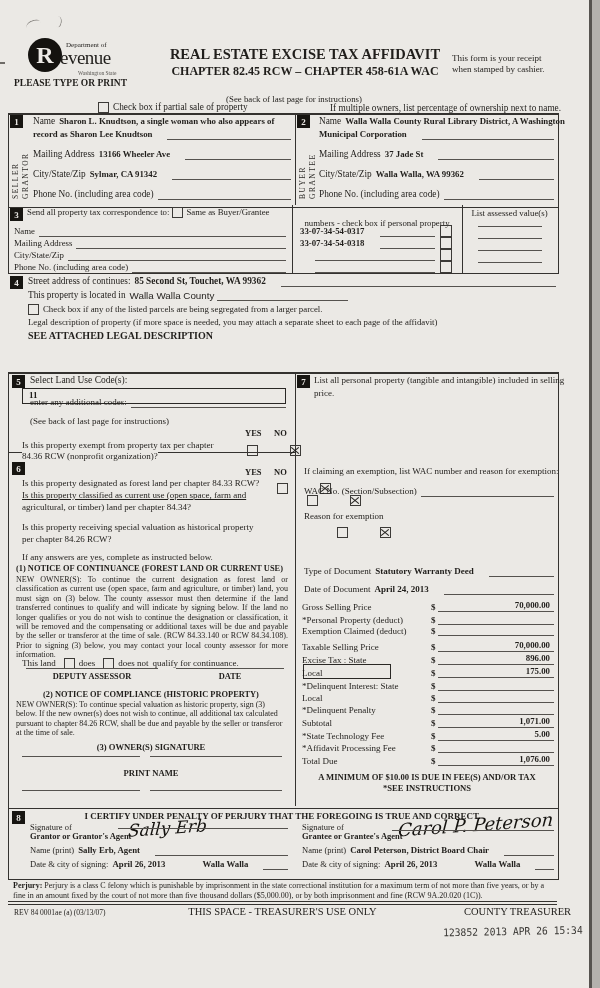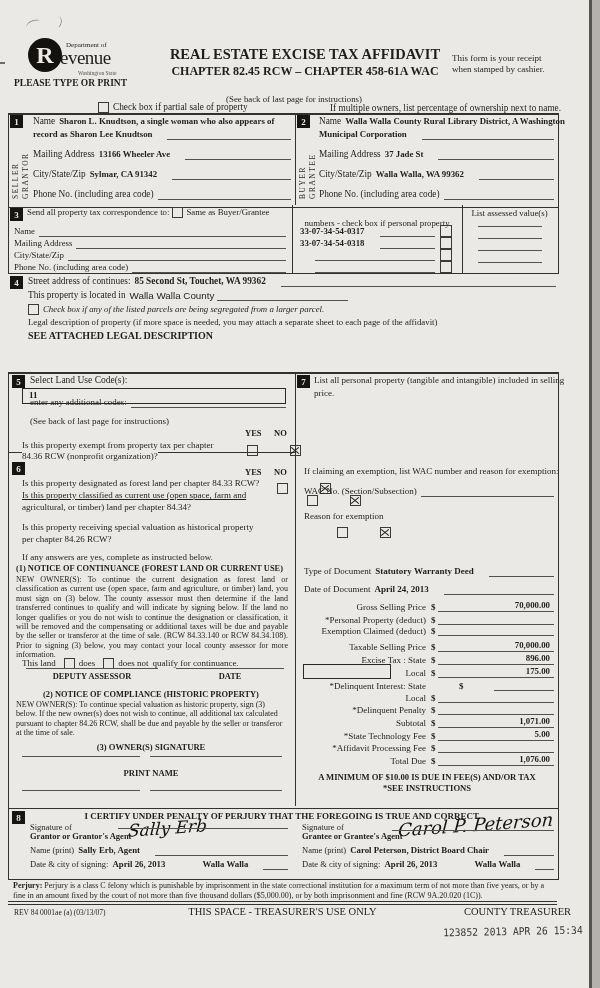--- a/index.html
+++ b/index.html
@@ -21,21 +21,21 @@
       vertical-align:-1px;flex:none;background:transparent;}
   .cb.checked::before,.cb.checked::after{content:"";position:absolute;left:-1px;top:3.5px;width:10px;height:1.2px;background:#24221f;}
   .cb.checked::before{transform:rotate(40deg);}
   .cb.checked::after{transform:rotate(-40deg);}
   .box{position:absolute;border:1px solid #34322f;}
   .vline{position:absolute;width:0;border-left:1px solid #34322f;}
   .tiny{font-size:8px;line-height:9.4px;}
   .q{font-size:9px;line-height:11px;white-space:nowrap;}
   .yesno{position:absolute;font-size:8.5px;font-weight:bold;}
   .finrow{position:absolute;left:302px;width:252px;display:flex;align-items:flex-end;height:12px;font-size:9px;}
-  .finlabel{width:124px;text-align:right;white-space:nowrap;}
+  .finlabel{width:124px;text-align:left;white-space:nowrap;}
   .dollar{margin:0 2px 0 5px;font-weight:bold;}
   .finline{flex:1;border-bottom:1px solid #55524e;text-align:right;font-weight:bold;font-size:8.8px;padding-right:4px;line-height:11px;}
   .sig{position:absolute;font-family:"DejaVu Serif",serif;font-style:italic;color:#14120f;
        transform:rotate(-4deg) skewX(-8deg);white-space:nowrap;}
   .stamp{position:absolute;font-family:"DejaVu Sans Mono",monospace;font-size:10.5px;color:#3a3835;
          transform:scaleX(.92) rotate(-1deg);white-space:nowrap;letter-spacing:0;}
   .logo-circle{position:absolute;width:34px;height:34px;border-radius:50%;background:#14120f;
                color:#ece9e5;display:flex;align-items:center;justify-content:center;
                font:bold 24px "Liberation Serif",serif;}
   .dblrule{position:absolute;height:2px;border-top:1px solid #34322f;border-bottom:1px solid #34322f;}
@@ -204,21 +204,21 @@
   <div class="frow" style="left:28px;top:276px;width:528px;">
     <span class="lb">Street address of continues:</span>
     <span class="val" style="font-size:9.3px;">85 Second St, Touchet, WA 99362</span>
     <span class="fill"></span>
   </div>
   <div class="frow" style="left:28px;top:290px;width:320px;">
     <span class="lb">This property is located in</span>
     <span style="font-family:'Liberation Sans',sans-serif;font-size:9.8px;white-space:nowrap;margin-right:3px;">Walla Walla County</span>
     <span class="fill"></span>
   </div>
-  <div class="frow" style="left:28px;top:304px;font-size:8.8px;font-style:italic;">
+  <div class="frow" style="left:28px;top:304px;font-size:8.8px;">
     <span class="cb" style="margin-right:4px;"></span>
     <span class="lb">Check box if any of the listed parcels are being segregated from a larger parcel.</span>
   </div>
   <div class="abs" style="left:28px;top:317px;font-size:8.8px;">Legal description of property (if more space is needed, you may attach a separate sheet to each page of the affidavit)</div>
   <div class="abs b" style="left:28px;top:330px;font-size:10px;">SEE ATTACHED LEGAL DESCRIPTION</div>
 
   
   <div class="box" style="left:8px;top:372px;width:549px;height:434px;border-top-width:2px;"></div>
   <div class="vline" style="left:295px;top:372px;height:434px;"></div>
   <div class="uline" style="left:9px;top:452px;width:286px;border-color:#34322f;"></div>
@@ -334,21 +334,21 @@
     <span class="finlabel">Excise Tax : State</span>
     <span class="dollar">$</span>
     <span class="finline">896.00</span>
   </div>
   <div class="abs" style="left:303px;top:664px;width:86px;height:13px;border:1.5px solid #2a2825;"></div>
   <div class="finrow" style="top:666px;">
     <span class="finlabel">Local</span>
     <span class="dollar">$</span>
     <span class="finline">175.00</span>
   </div>
-  <div class="finrow" style="top:679px;gap:28px;">
+  <div class="finrow" style="top:679px;">
     <span class="finlabel">*Delinquent Interest: State</span>
     <span class="dollar">$</span>
     <span class="finline"></span>
   </div>
   <div class="finrow" style="top:691px;">
     <span class="finlabel">Local</span>
     <span class="dollar">$</span>
     <span class="finline"></span>
   </div>
   <div class="finrow" style="top:703px;">

